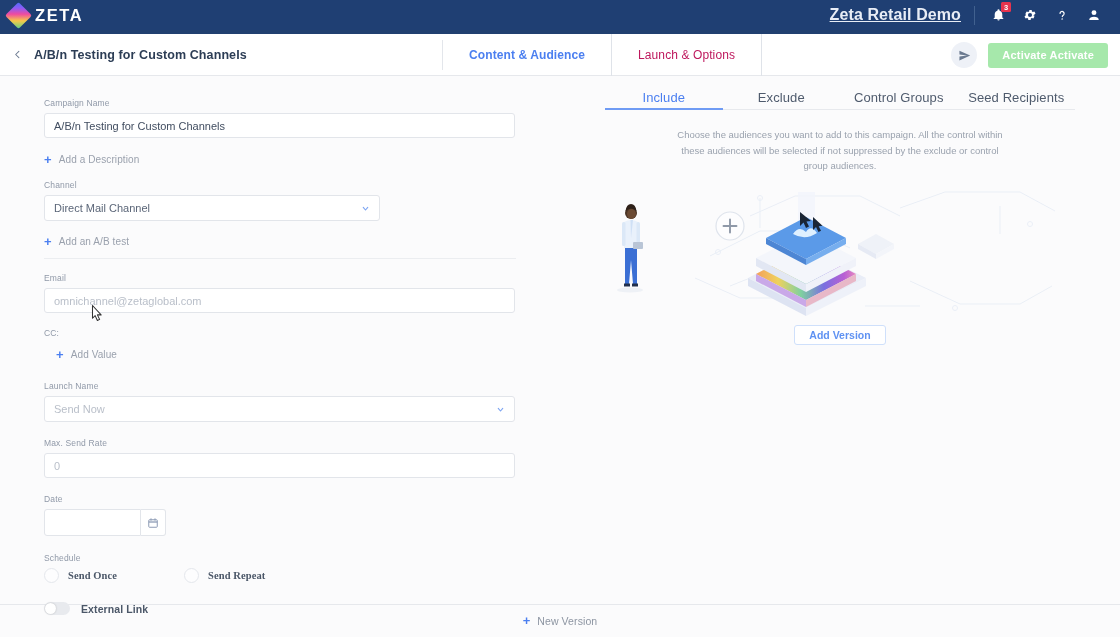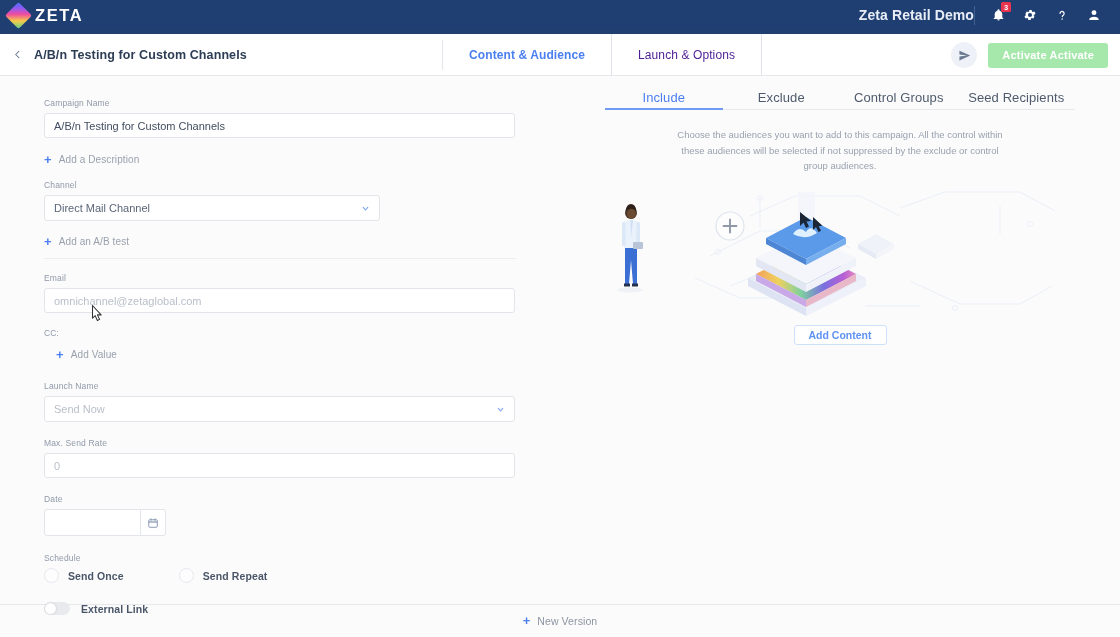--- a/index.html
+++ b/index.html
@@ -35,22 +35,22 @@
   .logo-text {
     color: #fff; font-weight: bold; font-size: 16.5px;
     letter-spacing: 1.6px;
   }
   .topnav-right {
     position: absolute; right: 0; top: 0; height: 30px;
     display: flex; align-items: center; gap: 0;
     padding-right: 10px;
   }
   .acct-name {
-    color: #e8edf6; font-size: 14px; font-weight: bold;
-    letter-spacing: .1px;
+    color: #e8edf6; font-size: 16px; font-weight: bold;
+    margin-right: 13px; letter-spacing: .1px; text-decoration: underline;
   }
   .nav-sep { width: 1px; height: 19px; background: #41618f; margin-right: 7px; }
   .nav-ico {
     width: 32px; height: 30px; position: relative;
     display: flex; align-items: center; justify-content: center;
     color: #ffffff;
   }
   .nav-ico svg { display:block; }
   .badge {
     position: absolute; top: 2px; right: 3px;
@@ -76,21 +76,21 @@
     display: flex; align-items: center;
     font-size: 12.5px; font-weight: bold; color: #2c3d55;
     letter-spacing: .1px;
   }
   .head-tabs {
     position: absolute; left: 442px; top: 0; height: 42px;
     display: flex; align-items: stretch;
   }
   .htab {
     display: flex; align-items: center; padding: 0 26px;
-    font-size: 12px; color: #4c1d95; letter-spacing: .1px;
+    font-size: 12px; color: #be185d; letter-spacing: .1px;
     position: relative;
   }
   .htab.active { color: #4b7ff0; font-weight: bold; }
   .htab-div { width: 1px; background: #e3e6eb; margin: 6px 0; }
   .htab-div.tall { background: #dfe3e9; margin: 0; }
   .head-right {
     position: absolute; right: 12px; top: 0; height: 42px;
     display: flex; align-items: center; gap: 11px;
   }
   .send-circle {
@@ -152,21 +152,21 @@
   .date-input {
     width: 97px; height: 27px;
     border: 1px solid #e2e5ea; border-radius: 3px 0 0 3px;
     background: #fff;
   }
   .date-btn {
     width: 25px; height: 27px;
     border: 1px solid #e2e5ea; border-left: none; border-radius: 0 3px 3px 0;
     background: #fff; display: flex; align-items: center; justify-content: center;
   }
-  .radio-row { display: flex; align-items: center; padding: 0 44px; gap: 0; }
+  .radio-row { display: flex; align-items: center; padding: 0 44px; gap: 12px; font-family: Liberation Serif, serif; }
   .radio-item { display: flex; align-items: center; gap: 9px; }
   .radio-item + .radio-item { margin-left: 55px; }
   .radio-circle {
     width: 15px; height: 15px; border-radius: 50%;
     border: 1px solid #e4e7ec; background: #fdfdfe;
   }
   .radio-lbl { font-size: 10.5px; color: #4b5768; font-weight: bold; letter-spacing: .1px; }
   .toggle-row { display: flex; align-items: center; gap: 11px; padding: 0 44px; }
   .toggle {
     width: 26px; height: 13px; border-radius: 7px;
@@ -484,20 +484,20 @@
             <stop offset="22%" stop-color="#efd15e"></stop>
             <stop offset="45%" stop-color="#7fd0a0"></stop>
             <stop offset="68%" stop-color="#7a6fe0"></stop>
             <stop offset="88%" stop-color="#b85fd4"></stop>
             <stop offset="100%" stop-color="#e789c0"></stop>
           </linearGradient>
         </defs>
       </svg>
     </div>
 
-    <button class="add-aud-btn">Add Content</button>
+    <button class="add-aud-btn">Add Version</button>
   </div>
 </div>
 
 <div class="footer">
   <span class="plus">+</span>
   <span class="footer-lbl">New Version</span>
 </div>
 
 </body></html>

